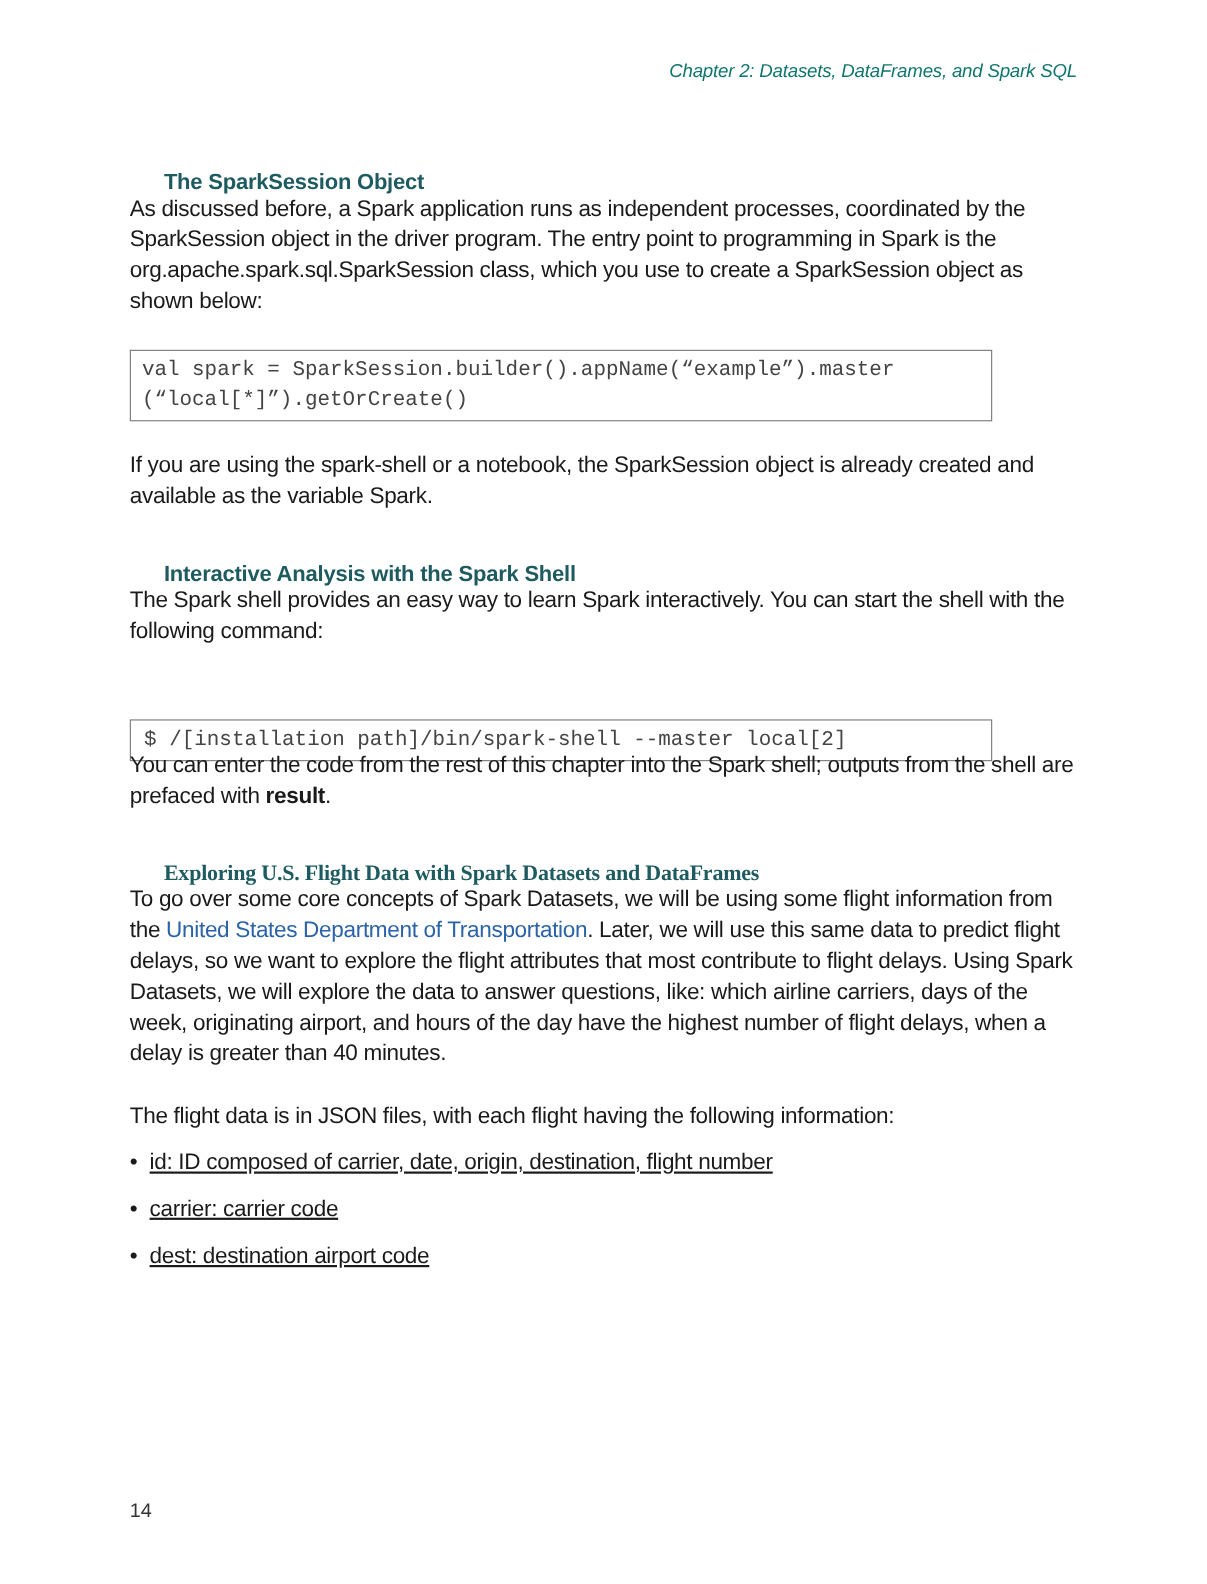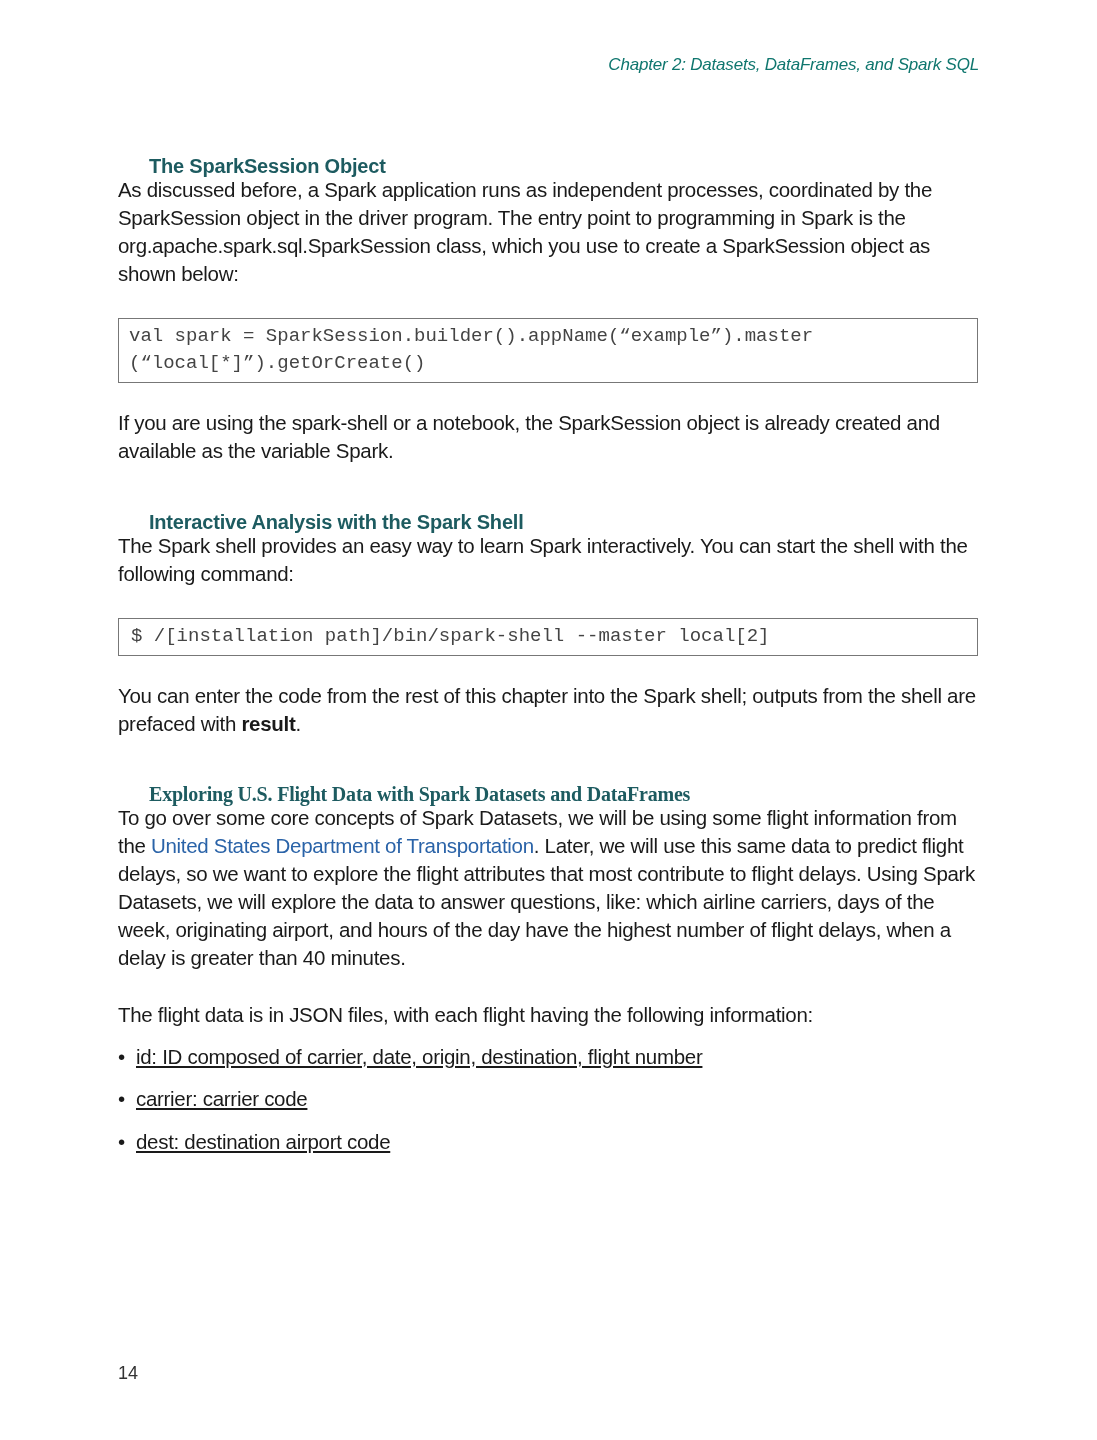--- a/index.html
+++ b/index.html
@@ -18,21 +18,21 @@
       position: absolute; left: 16px; margin: 15px;
       font-size: 20px; font-weight: bold; color: #1d5b60;
       letter-spacing: -0.2px;
     }
     p {
       position: absolute; left: 0; margin: 0; width: 862px;
       font-size: 20.5px; line-height: 28px; color: #1a1a1a;
       letter-spacing: -0.3px;
     }
     .code {
-      position: absolute; left: 0; width: 860px;
+      position: absolute; left: 0; width: 784px;
       border: 1px solid #777;
       font-family: "Liberation Mono", "DejaVu Sans Mono", monospace;
       font-size: 19px; line-height: 27px; color: #444;
       padding: 4px 10px; box-sizing: border-box; white-space: pre;
     }
     a.link { color: #2a63a8; text-decoration: none; text-align: center; }
     ul.bullets { position: absolute; left: 0; margin: 0; padding: 0; list-style: none; }
     ul.bullets li {
       font-size: 20.5px; line-height: 28px; height: 42.4px;
       letter-spacing: -0.3px; color: #1a1a1a;
@@ -51,21 +51,21 @@
 <div class="content">
 
   <h2 style="top:140px;">The SparkSession Object</h2>
   <p style="top:176px;">As discussed before, a Spark application runs as independent processes, coordinated by the SparkSession object in the driver program. The entry point to programming in Spark is the org.apache.spark.sql.SparkSession class, which you use to create a SparkSession object as shown below:</p>
   <div class="code" style="top:318px; height:65px;">val spark = SparkSession.builder().appName(“example”).master
 (“local[*]”).getOrCreate()</div>
   <p style="top:409px;">If you are using the spark-shell or a notebook, the SparkSession object is already created and available as the variable Spark.</p>
 
   <h2 style="top:496px;">Interactive Analysis with the Spark Shell</h2>
   <p style="top:532px;">The Spark shell provides an easy way to learn Spark interactively. You can start the shell with the following command:</p>
-  <div class="code" style="top:618px; height:38px;padding-left:12px;">$ /[installation path]/bin/spark-shell --master local[2]</div>
+  <div class="code" style="top:654px; height:38px;padding-left:12px;">$ /[installation path]/bin/spark-shell --master local[2]</div>
   <p style="top:682px;"><span>You can enter the code from the rest of this chapter into the Spark shell; outputs from the shell are prefaced with </span><b>result</b><span>.</span></p>
 
   <h2 style="top:768px;font-family:Liberation Serif, serif;">Exploring U.S. Flight Data with Spark Datasets and DataFrames</h2>
   <p style="top:804px;"><span>To go over some core concepts of Spark Datasets, we will be using some flight information from the </span><a class="link" href="#">United States Department of Transportation</a><span>. Later, we will use this same data to predict flight delays, so we want to explore the flight attributes that most contribute to flight delays. Using Spark Datasets, we will explore the data to answer questions, like: which airline carriers, days of the week, originating airport, and hours of the day have the highest number of flight delays, when a delay is greater than 40 minutes.</span></p>
   <p style="top:1001px;">The flight data is in JSON files, with each flight having the following information:</p>
 
   <ul class="bullets" style="top:1043px;text-decoration:underline;">
     <li><span class="dot">•</span><span>id: ID composed of carrier, date, origin, destination, flight number</span></li>
     <li><span class="dot">•</span><span>carrier: carrier code</span></li>
     <li><span class="dot">•</span><span>dest: destination airport code</span></li>

